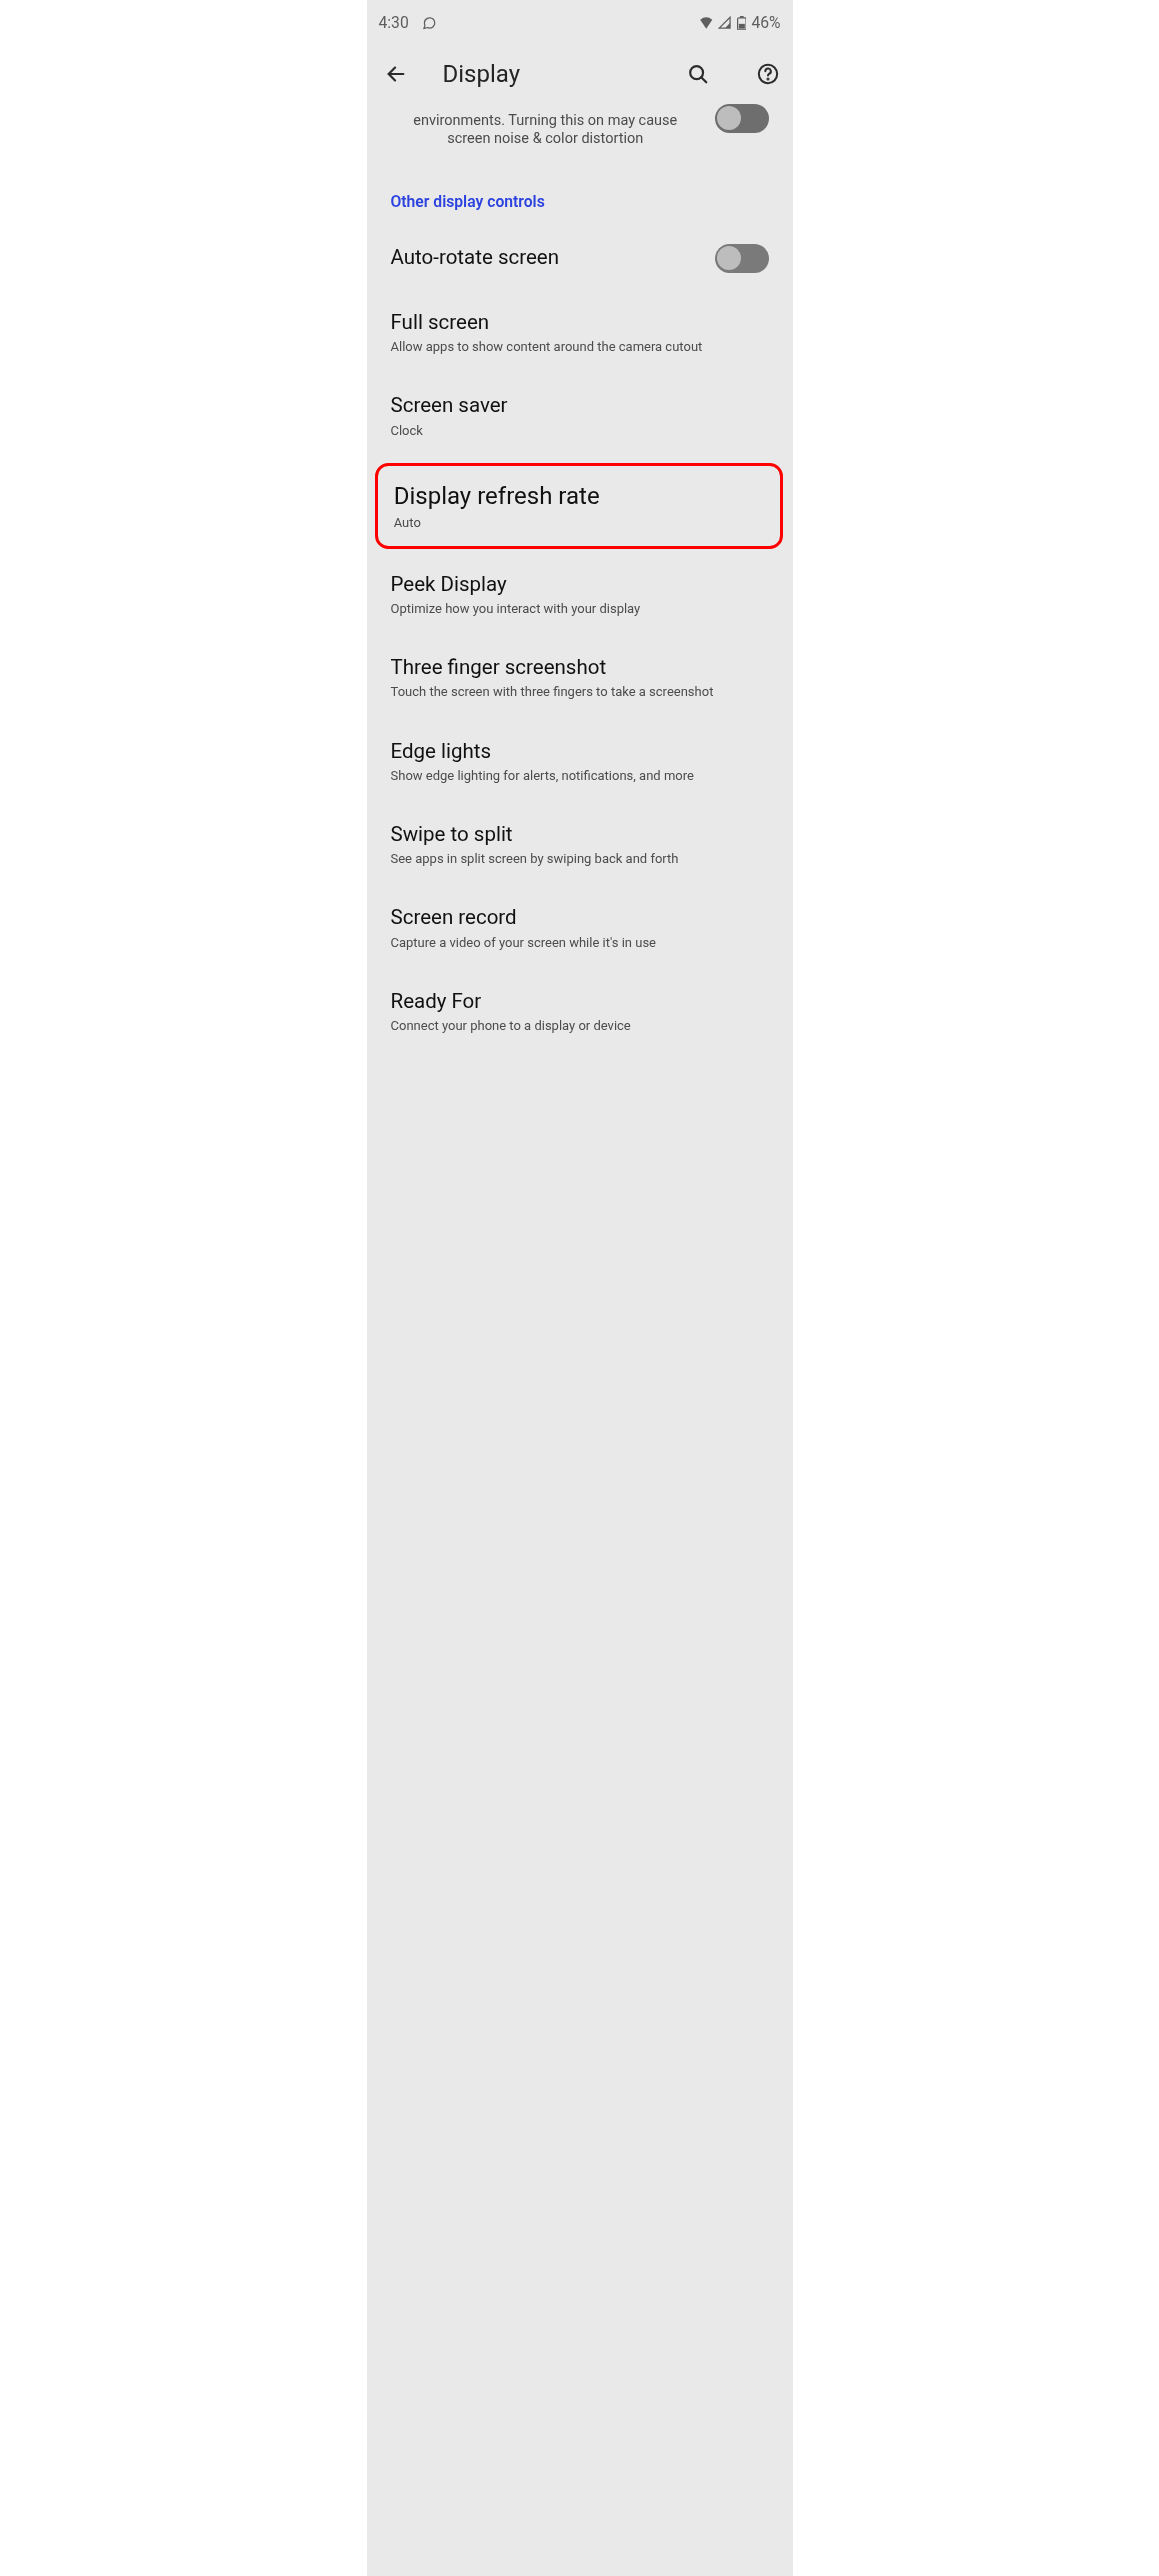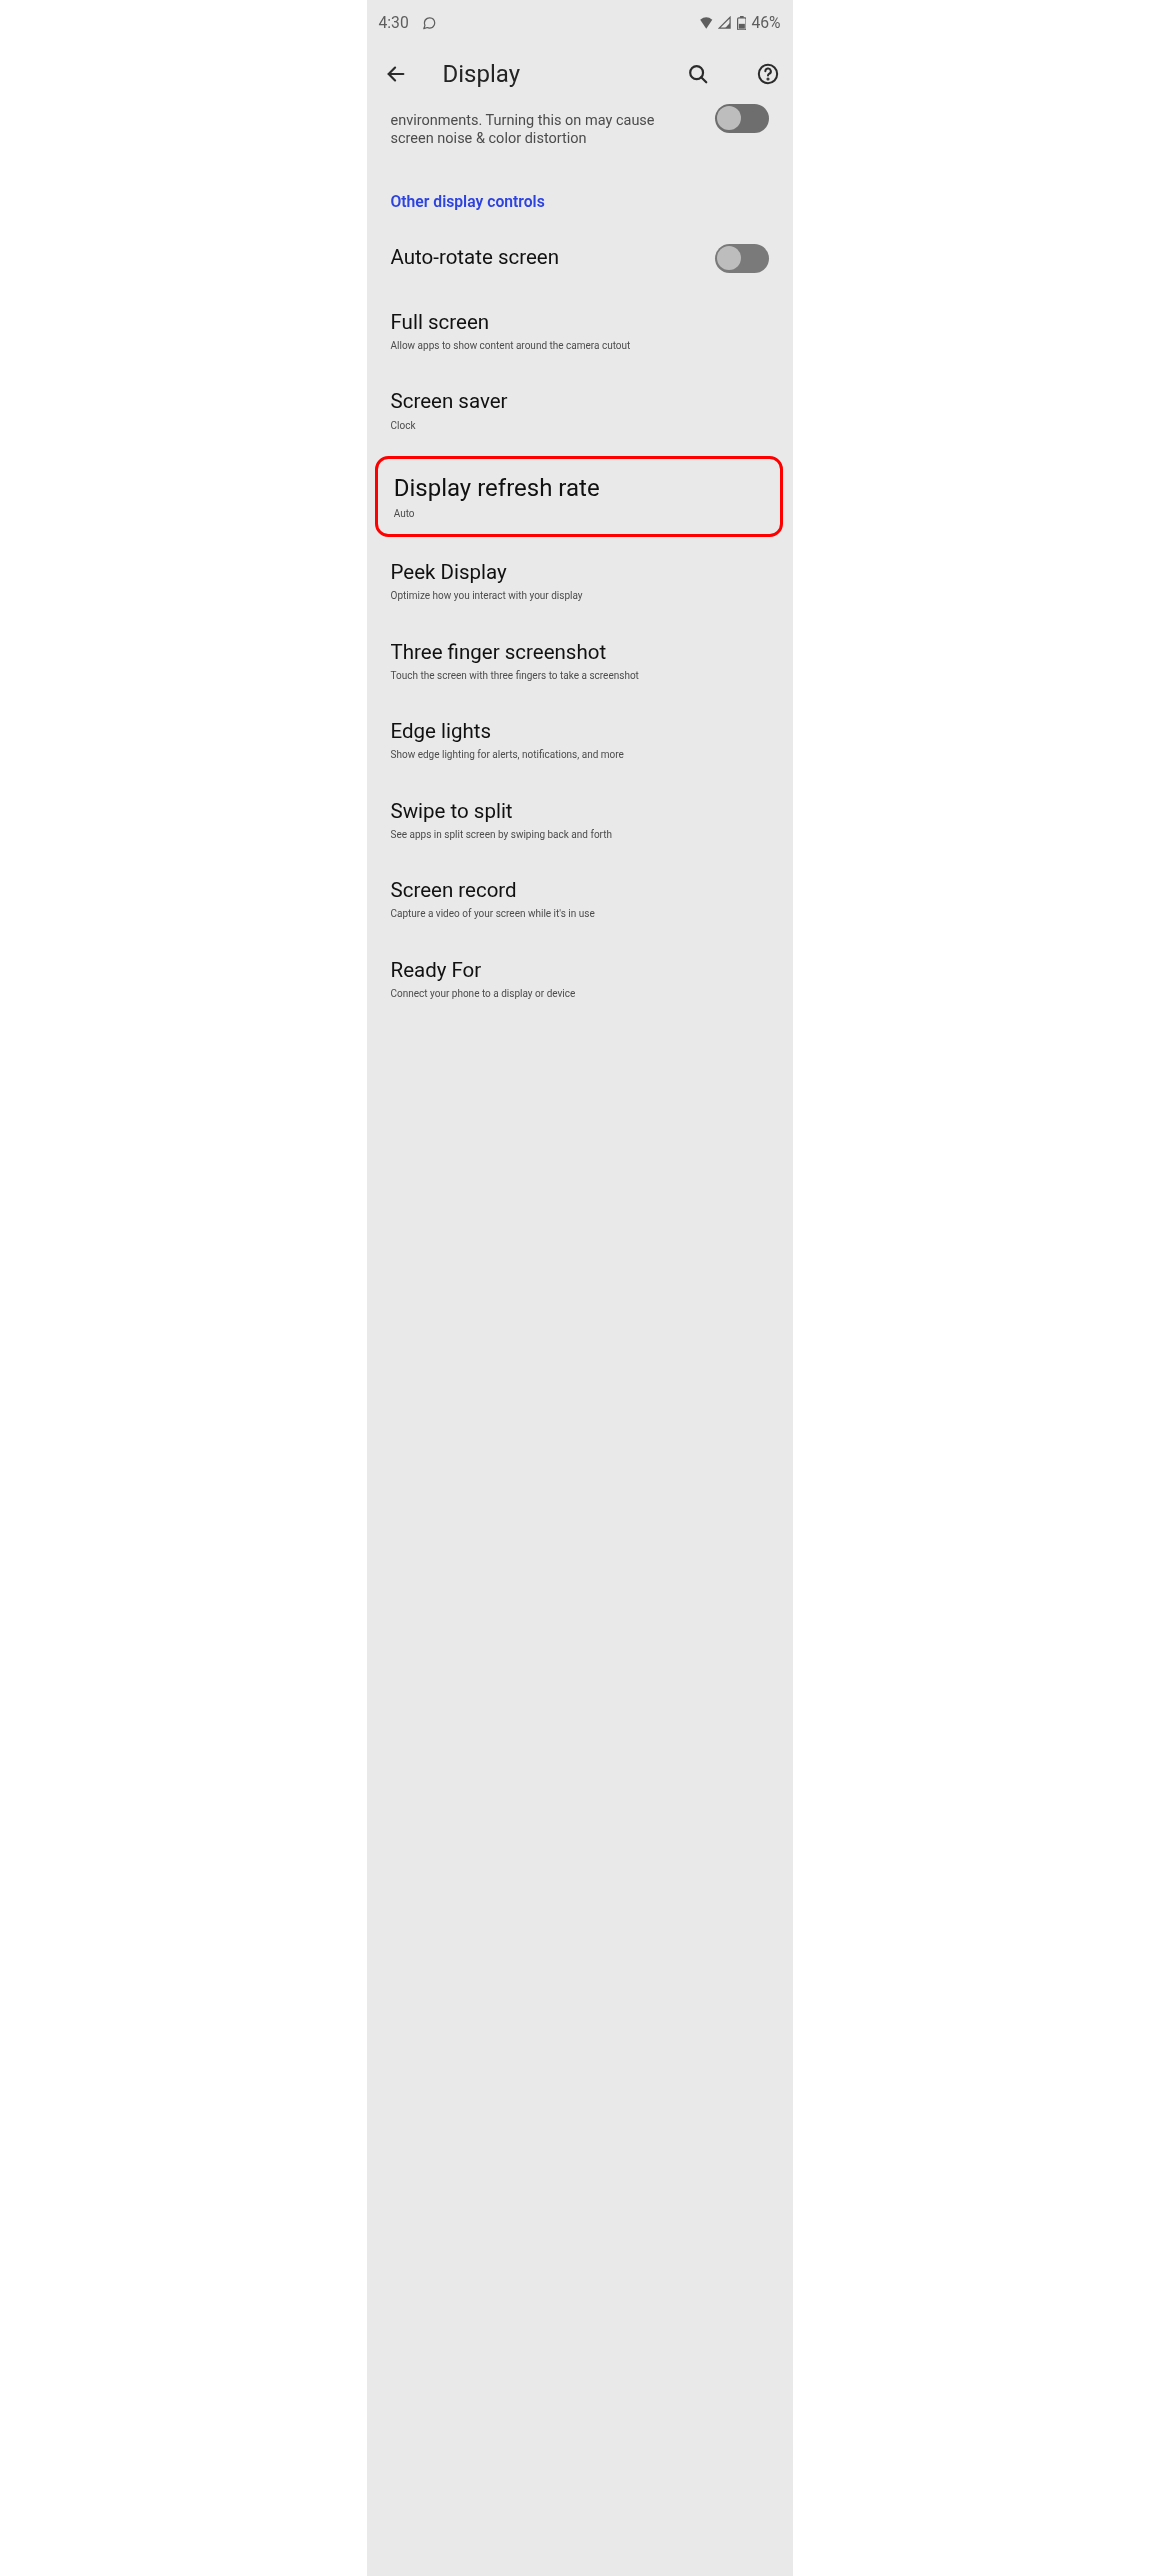--- a/index.html
+++ b/index.html
@@ -57,20 +57,21 @@
     .app-bar-icon {
       color: #333;
     }
 
     
     .partial-item {
       padding: 0 24px 14.5px 24px;
       display: flex;
       align-items: flex-start;
       gap: 14.5px;
+      text-align: center;
     }
     .partial-text {
       font-size: 14.5px;
       color: #4c4c4c;
       line-height: 1.25;
       flex: 1;
     }
     .partial-switch {
       margin-top: -2.4px;
     }
@@ -93,21 +94,21 @@
     .item-texts {
       flex: 1;
       min-width: 0;
     }
     .item-title {
       font-size: 20.5px;
       color: #111;
       line-height: 1.25;
     }
     .item-subtitle {
-      font-size: 10px;
+      font-size: 13px;
       color: #4c4c4c;
       margin-top: 3.6px;
       line-height: 1.3;
     }
 
     
     .switch {
       width: 54px;
       height: 29px;
       position: relative;

